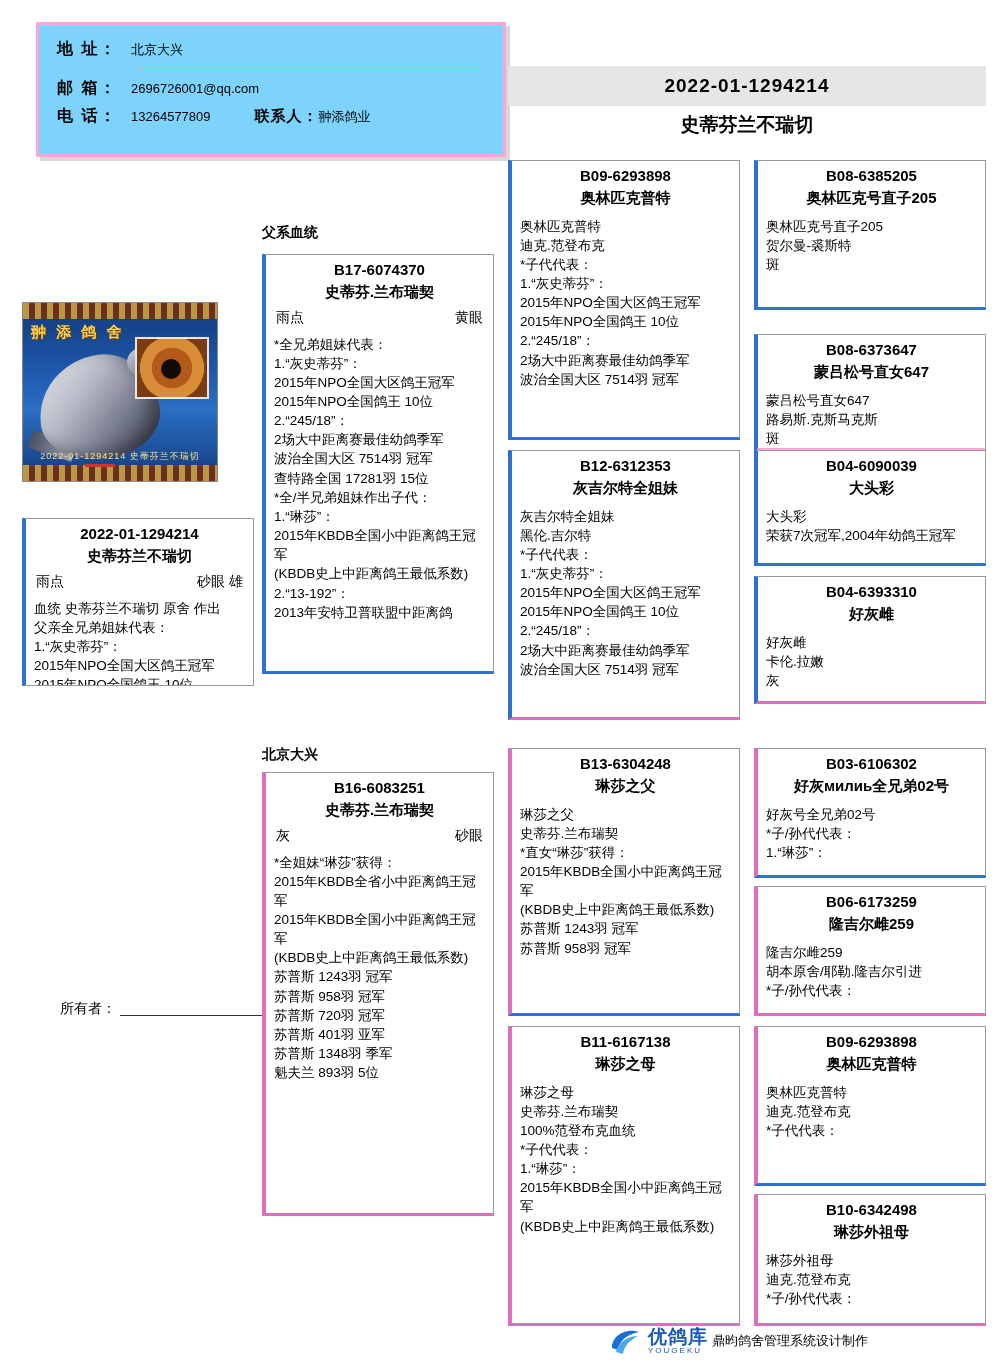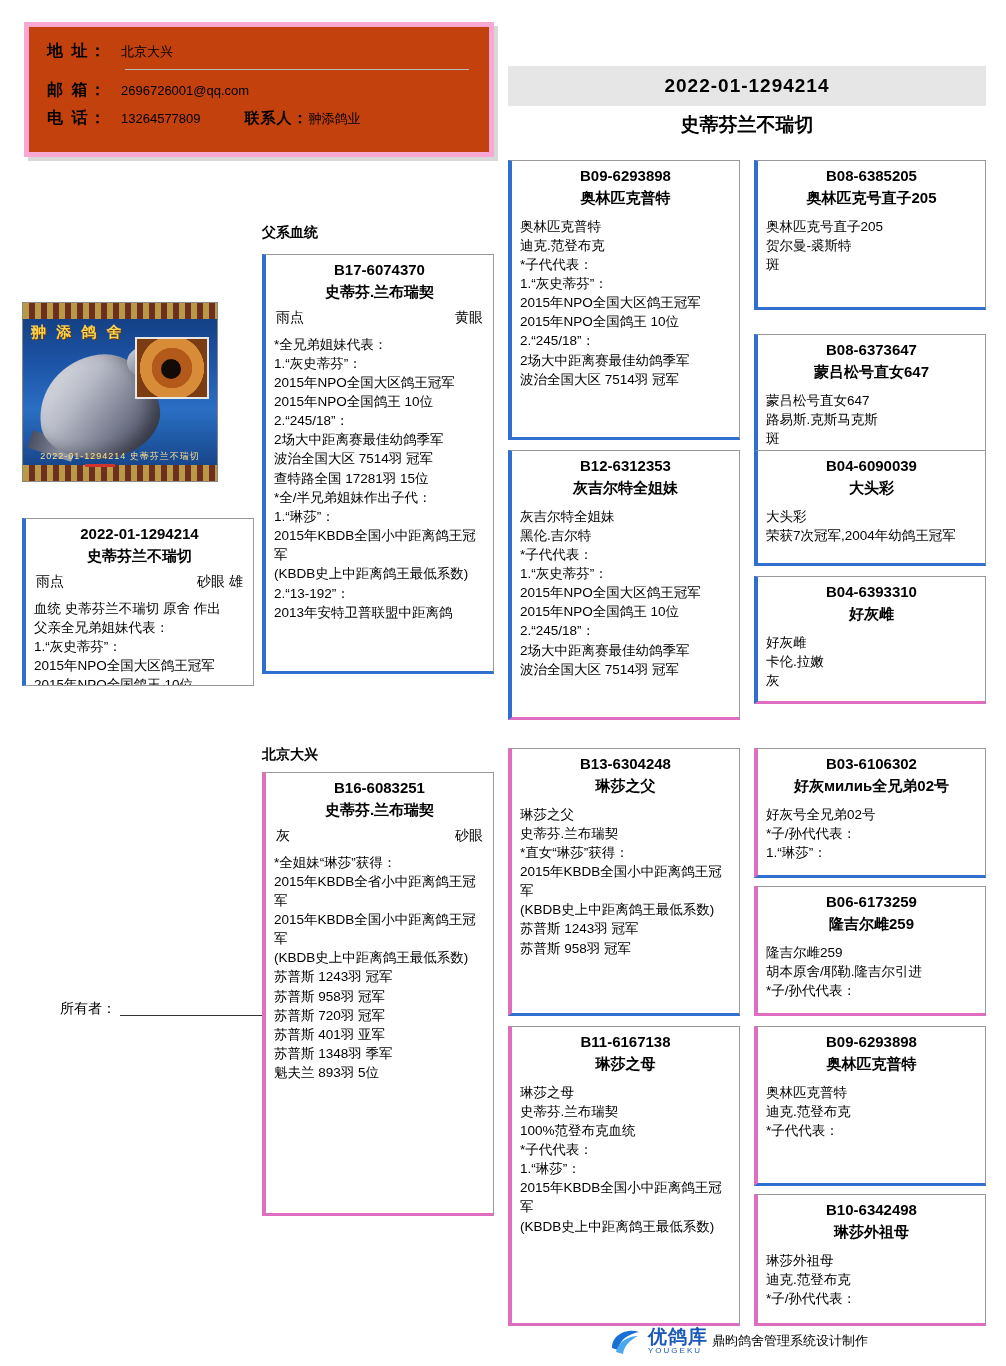--- a/index.html
+++ b/index.html
@@ -7,22 +7,22 @@
     margin: 0; padding: 0;
     width: 1006px; height: 1366px;
     background: #ffffff;
     font-family: "Liberation Sans", "DejaVu Sans", sans-serif;
     color: #000;
   }
   .page { position: relative; width: 1006px; height: 1366px; overflow: hidden; }
 
   
   .contact-box {
-    position: absolute; left: 24px; top: 22px; width: 470px; height: 135px;
-    background: #c2410c; border: 5px solid #f9a8d4;
+    position: absolute; left: 36px; top: 22px; width: 470px; height: 135px;
+    background: #7dd3fc; border: 3px solid #f9a8d4;
     box-shadow: 4px 4px 0 #d8d8d8;
   }
   .contact-inner { padding: 14px 18px 0 18px; }
   .contact-row { display: flex; align-items: baseline; margin-bottom: 7px; }
   .contact-label {
     font-weight: bold; font-size: 16px; letter-spacing: 2px;
     width: 74px; flex: none;
   }
   .contact-val { font-size: 13px; }
   .contact-rule { border-bottom: 1px solid #b9b9b9; margin: 0 2px 10px 78px; }
@@ -116,21 +116,21 @@
     position: absolute; left: 508px; top: 112px; width: 478px; height: 30px;
     text-align: center; font-size: 19px; font-weight: bold;
   }
 
   #gp1 { left: 508px; top: 160px; width: 232px; height: 280px; border-left: 4px solid #2f6fd0; border-bottom: 3px solid #2f6fd0;}
   #gp2 { left: 508px; top: 450px; width: 232px; height: 270px; border-left: 4px solid #2f6fd0; border-bottom: 3px solid #e06ec0;}
   #gp3 { left: 508px; top: 748px; width: 232px; height: 268px; border-left: 4px solid #e06ec0; border-bottom: 3px solid #2f6fd0;}
   #gp4 { left: 508px; top: 1026px; width: 232px; height: 300px; border-left: 4px solid #e06ec0; border-bottom: 3px solid #e06ec0;}
 
   #gg1 { left: 754px; top: 160px; width: 232px; height: 150px; border-left: 4px solid #2f6fd0; border-bottom: 3px solid #2f6fd0;}
-  #gg2 { left: 754px; top: 334px; width: 232px; height: 120px; border-left: 4px solid #2f6fd0; border-bottom: 1px solid #f9a8d4;}
+  #gg2 { left: 754px; top: 334px; width: 232px; height: 120px; border-left: 4px solid #2f6fd0; border-bottom: 6px solid #f9a8d4;}
   #gg3 { left: 754px; top: 450px; width: 232px; height: 116px; border-left: 4px solid #2f6fd0; border-bottom: 3px solid #2f6fd0;}
   #gg4 { left: 754px; top: 576px; width: 232px; height: 128px; border-left: 4px solid #2f6fd0; border-bottom: 3px solid #e06ec0;}
   #gg5 { left: 754px; top: 748px; width: 232px; height: 130px; border-left: 4px solid #e06ec0; border-bottom: 3px solid #2f6fd0;}
   #gg6 { left: 754px; top: 886px; width: 232px; height: 130px; border-left: 4px solid #e06ec0; border-bottom: 3px solid #e06ec0;}
   #gg7 { left: 754px; top: 1026px; width: 232px; height: 160px; border-left: 4px solid #e06ec0; border-bottom: 3px solid #2f6fd0;}
   #gg8 { left: 754px; top: 1194px; width: 232px; height: 132px; border-left: 4px solid #e06ec0; border-bottom: 3px solid #e06ec0;}
 
   
   #footer {
     position: absolute; left: 608px; top: 1322px; width: 380px; height: 38px;

